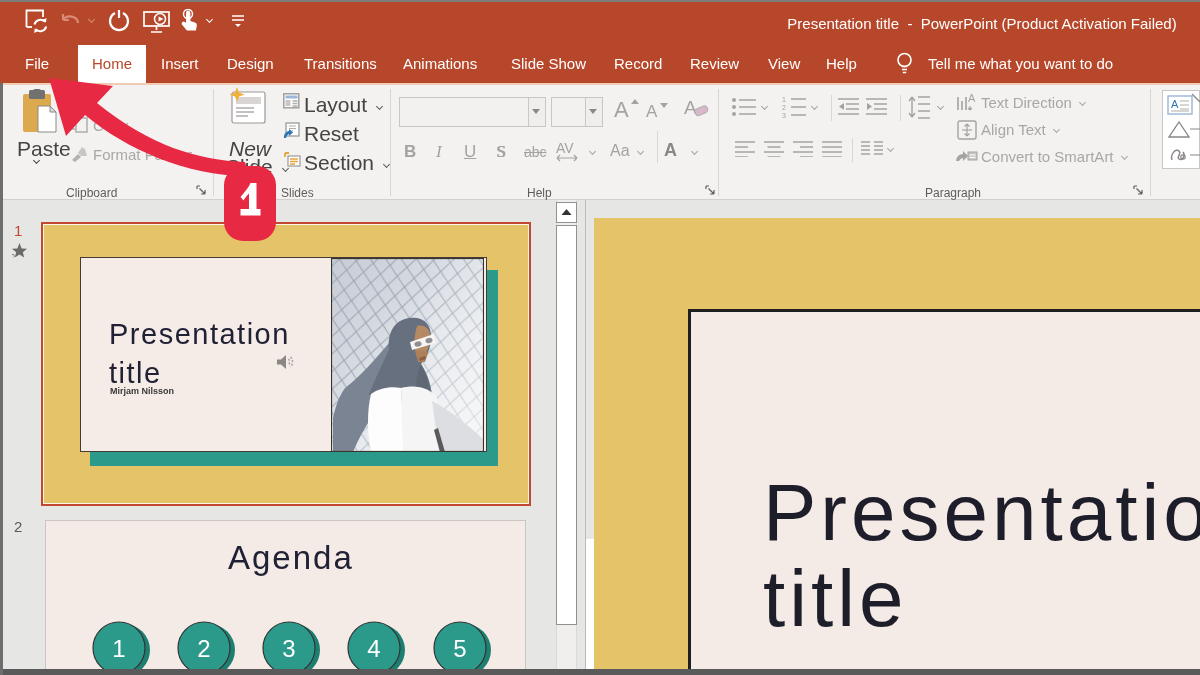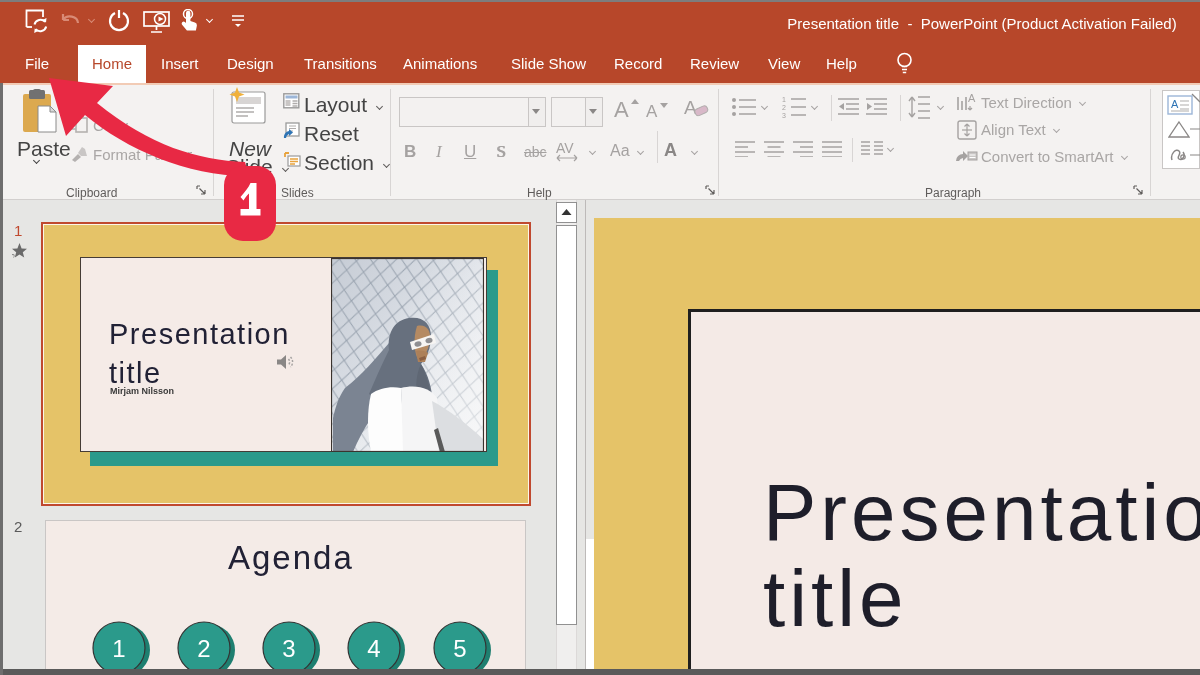--- a/index.html
+++ b/index.html
@@ -97,20 +97,21 @@
     <span class="tab" style="left:403px;">Animations</span>
     <span class="tab" style="left:511px;">Slide Show</span>
     <span class="tab" style="left:614px;">Record</span>
     <span class="tab" style="left:690px;">Review</span>
     <span class="tab" style="left:768px;">View</span>
     <span class="tab" style="left:826px;">Help</span>
     <svg style="position:absolute; left:896px; top:7px;" width="17" height="24" viewBox="0 0 17 24">
       <circle cx="8.5" cy="8" r="6.5" fill="none" stroke="#fff" stroke-width="1.6"></circle>
       <path d="M6 14.5 h5 M6 17.5 h5 M6.8 20.5 h3.4" stroke="#fff" stroke-width="1.5"></path>
     </svg>
+    <span class="tab" style="left:928px;">Tell me what you want to do</span>
   </div>
 
   <div class="abs" id="ribbon">
     <div class="abs" style="left:0; top:0; width:1200px; height:2px; background:#F2CBB5;"></div>
 
     <svg class="abs" style="left:20px; top:6px;" width="40" height="48" viewBox="0 0 40 48">
       <rect x="3" y="5" width="28" height="38" rx="2" fill="#DCA94F"></rect>
       <rect x="9" y="1" width="16" height="9" rx="1.5" fill="#717171"></rect>
       <rect x="13" y="0" width="8" height="5" rx="2" fill="#717171"></rect>
       <path d="M18 17 h12 l6 6 v20 h-18 z" fill="#fff" stroke="#8a8a8a" stroke-width="1"></path>

